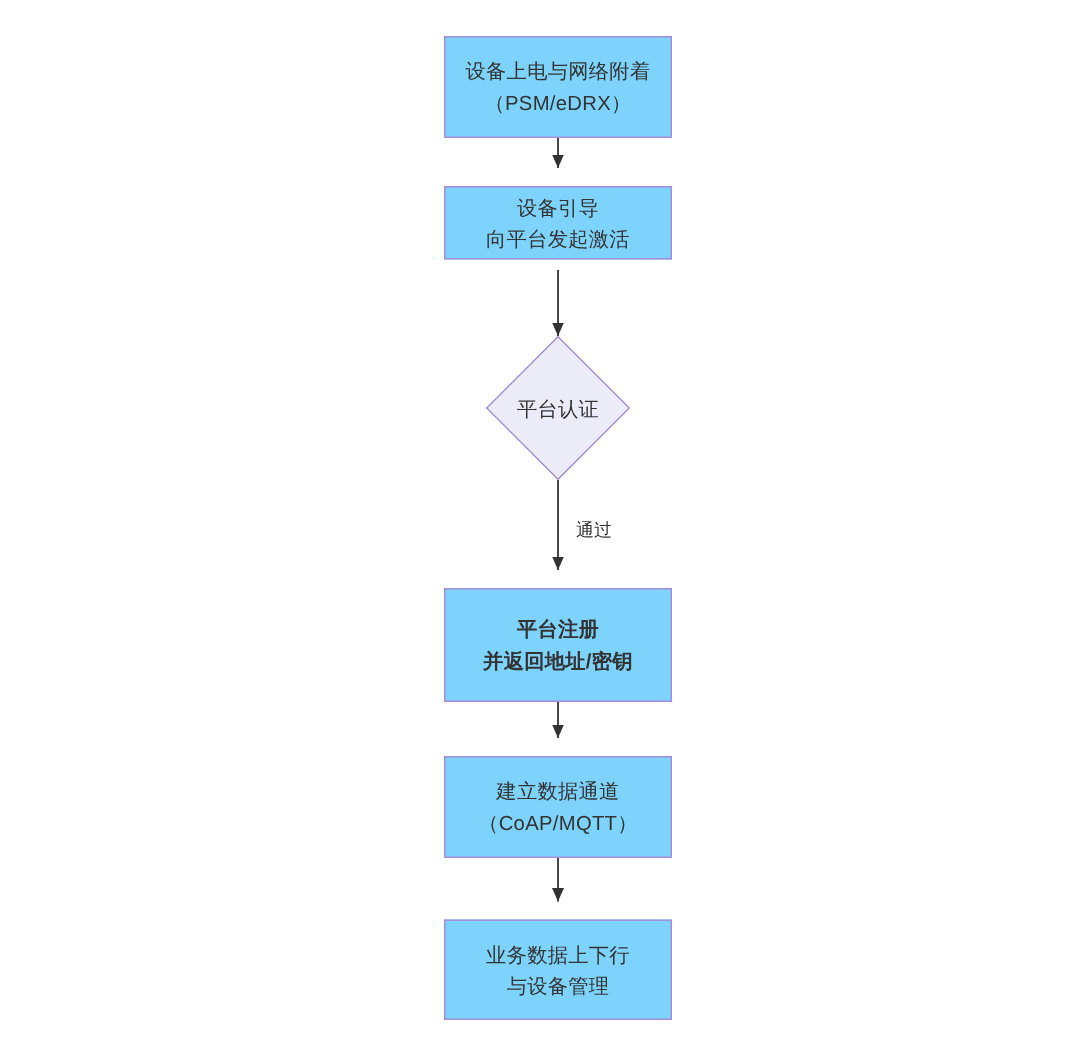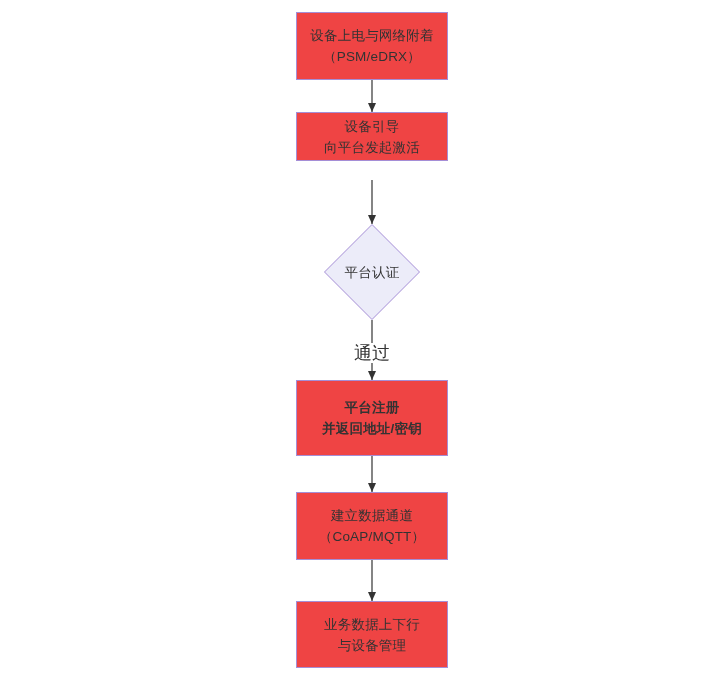--- a/index.html
+++ b/index.html
@@ -32,22 +32,23 @@
     display: flex;
     align-items: center;
     justify-content: center;
     text-align: center;
     color: #333333;
     font-size: 13.5px;
     line-height: 21px;
     letter-spacing: 0.2px;
   }
   .node.process {
-    background: #ef4444;
+    background: #7dd3fc;
     border: 1px solid #a58ed6;
+    margin-top: 12px;
   }
   .node .label {
     display: block;
     width: 100%;
     white-space: pre-line;
   }
   .node.decision {
     background: transparent;
     border: none;
   }
@@ -57,25 +58,26 @@
     top: 0;
   }
   .node.decision .label {
     position: relative;
     z-index: 2;
   }
   .edge-label {
     position: absolute;
     background: #ffffff;
     color: #333333;
-    font-size: 18px;
+    font-size: 12px;
     line-height: 18px;
     padding: 1px 3px;
     white-space: nowrap;
     text-align: center;
+    margin-left: 24px;
   }
 </style>
 </head>
 <body>
 
 <div id="canvas">
 
   <svg class="edges-layer" width="726" height="700" viewBox="0 0 726 700" xmlns="http://www.w3.org/2000/svg">
     <defs>
       <marker id="arrowhead" markerWidth="10" markerHeight="8" refX="9" refY="4" orient="auto" markerUnits="userSpaceOnUse">

